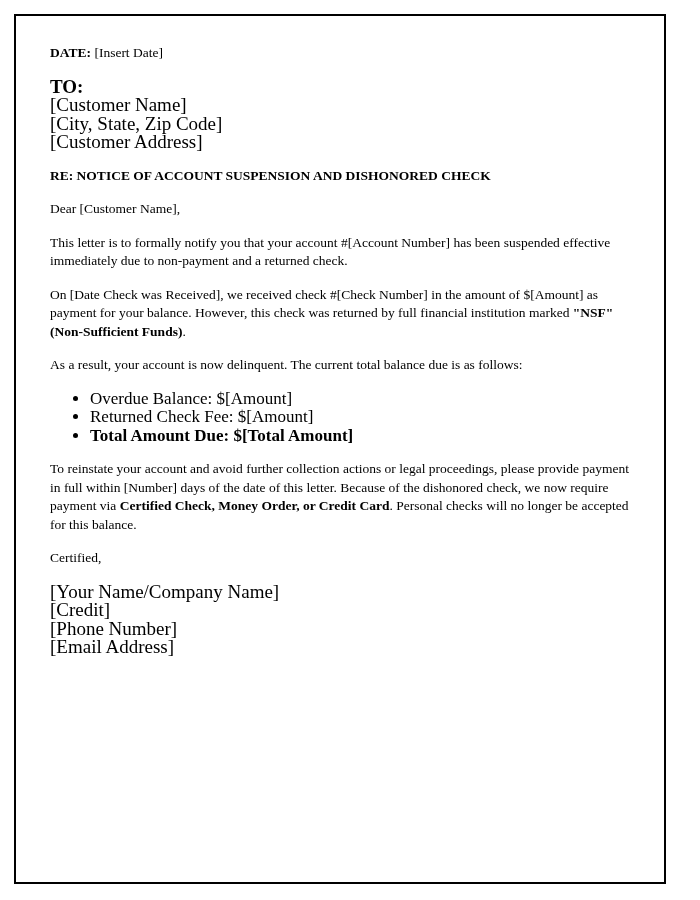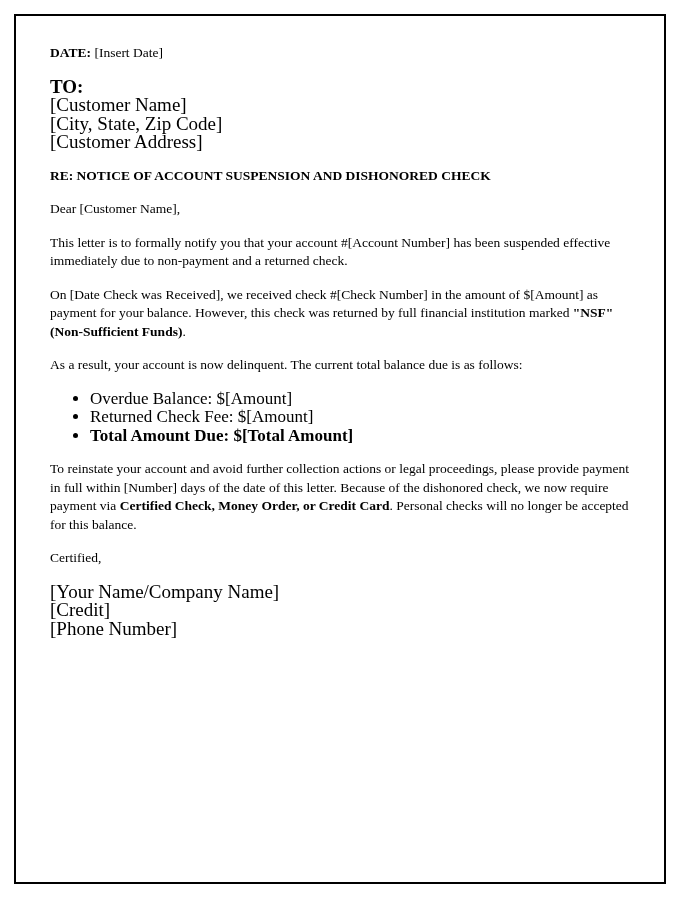--- a/index.html
+++ b/index.html
@@ -76,15 +76,16 @@
 
   <p class="para"><span>To reinstate your account and avoid further collection actions or legal proceedings, please provide payment in full within [Number] days of the date of this letter. Because of the dishonored check, we now require payment via </span><span class="seg-bold">Certified Check, Money Order, or Credit Card</span><span>. Personal checks will no longer be accepted for this balance.</span></p>
 
 
   <p class="para">Certified,</p>
 
   <div class="para">
     <div class="block-line">[Your Name/Company Name]</div>
     <div class="block-line">[Credit]</div>
     <div class="block-line">[Phone Number]</div>
+    <div class="block-line">[Email Address]</div>
   </div>
 
 </div>
 
 </body></html>

